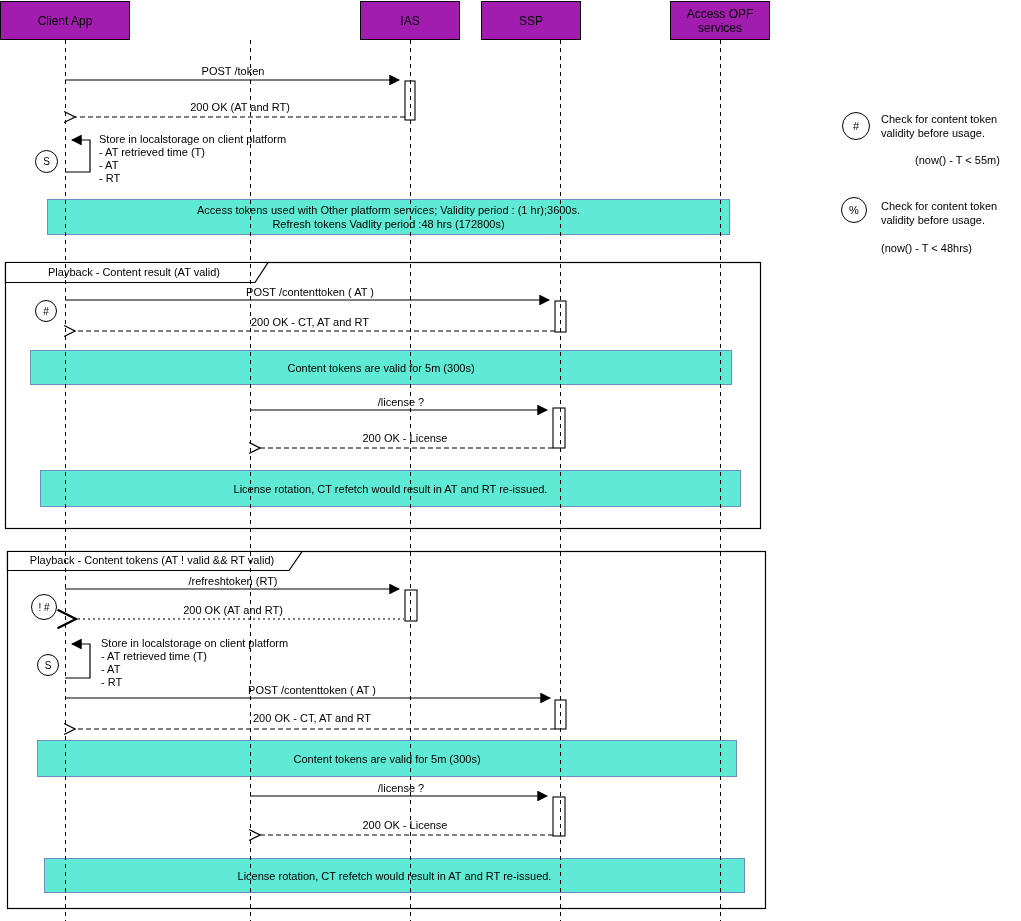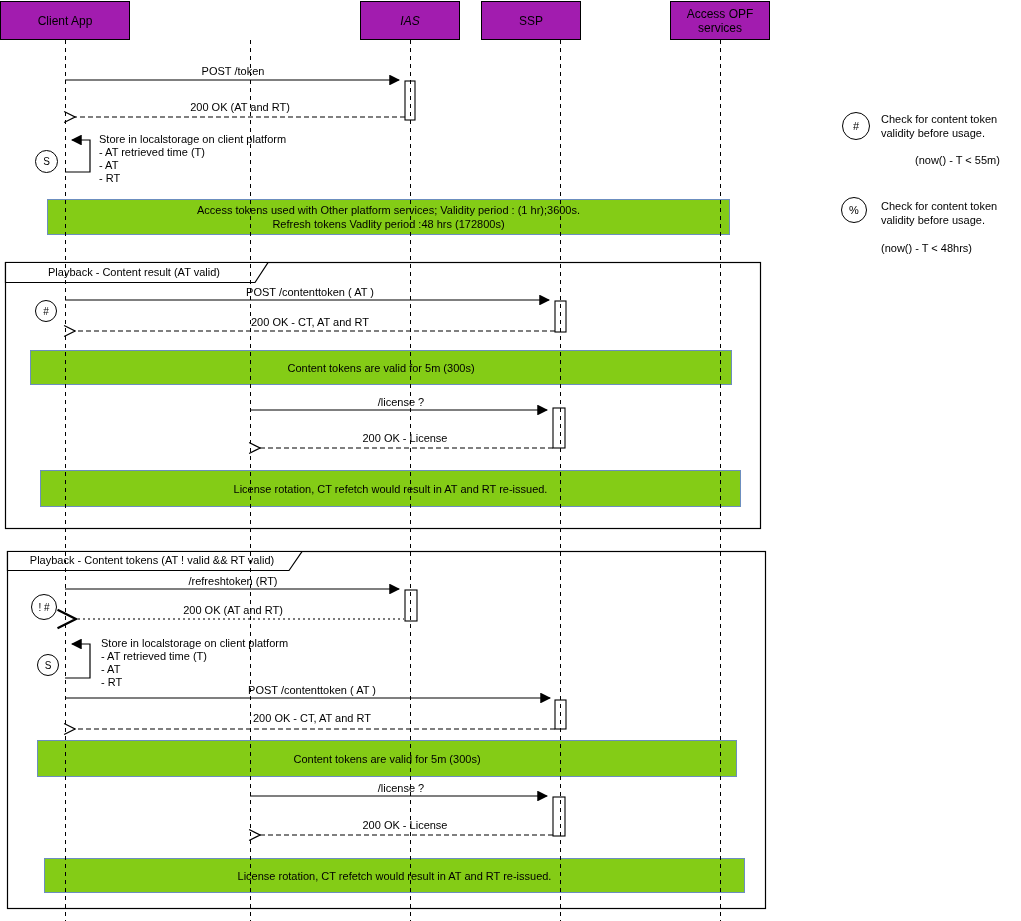--- a/index.html
+++ b/index.html
@@ -7,21 +7,21 @@
     position:relative;width:1021px;height:921px;background:#ffffff;
     font-family:"Liberation Sans","DejaVu Sans",sans-serif;color:#000;
     overflow:hidden;
   }
   .actor{
     position:absolute;box-sizing:border-box;border:1px solid #000;background:#a21caf;
     display:flex;align-items:center;justify-content:center;text-align:center;
     font-size:12px;line-height:14px;z-index:3;padding:0 6px;
   }
   .note{
-    position:absolute;box-sizing:border-box;background:#84cc16;border:1px solid #6c8ebf;
+    position:absolute;box-sizing:border-box;background:#5eead4;border:1px solid #6c8ebf;
     display:flex;flex-direction:column;align-items:center;justify-content:center;
     text-align:center;font-size:11px;line-height:14px;z-index:1;
   }
   svg.layer{position:absolute;left:0;top:0;z-index:2;pointer-events:none;}
   .msg-label{
     position:absolute;transform:translateX(-50%);white-space:nowrap;
     font-size:11px;z-index:3;
   }
   .block-label{position:absolute;font-size:11px;line-height:13px;white-space:nowrap;z-index:3;}
   .frame-title{
@@ -115,21 +115,21 @@
       <line x1="65" y1="698" x2="550" y2="698" marker-end="url(#arrowF)"></line>
       <line x1="555" y1="729" x2="74" y2="729" stroke-dasharray="5,3" marker-end="url(#arrowO)"></line>
       <line x1="250" y1="796" x2="547" y2="796" marker-end="url(#arrowF)"></line>
       <line x1="553" y1="835" x2="259" y2="835" stroke-dasharray="5,3" marker-end="url(#arrowO)"></line>
     </g>
   </svg>
 
   <div class="actor" style="left:0px;top:1px;width:130px;height:39px;">
     <span>Client App</span>
   </div>
-  <div class="actor" style="left:360px;top:1px;width:100px;height:39px;font-style:italic;">
+  <div class="actor" style="left:360px;top:1px;width:100px;height:39px;">
     <span>IAS</span>
   </div>
   <div class="actor" style="left:481px;top:1px;width:100px;height:39px;">
     <span>SSP</span>
   </div>
   <div class="actor" style="left:670px;top:1px;width:100px;height:39px;">
     <span>Access OPF services</span>
   </div>
 
   <div class="frame-title" style="left:10px;top:266px;width:248px;">Playback - Content result (AT valid)</div>

